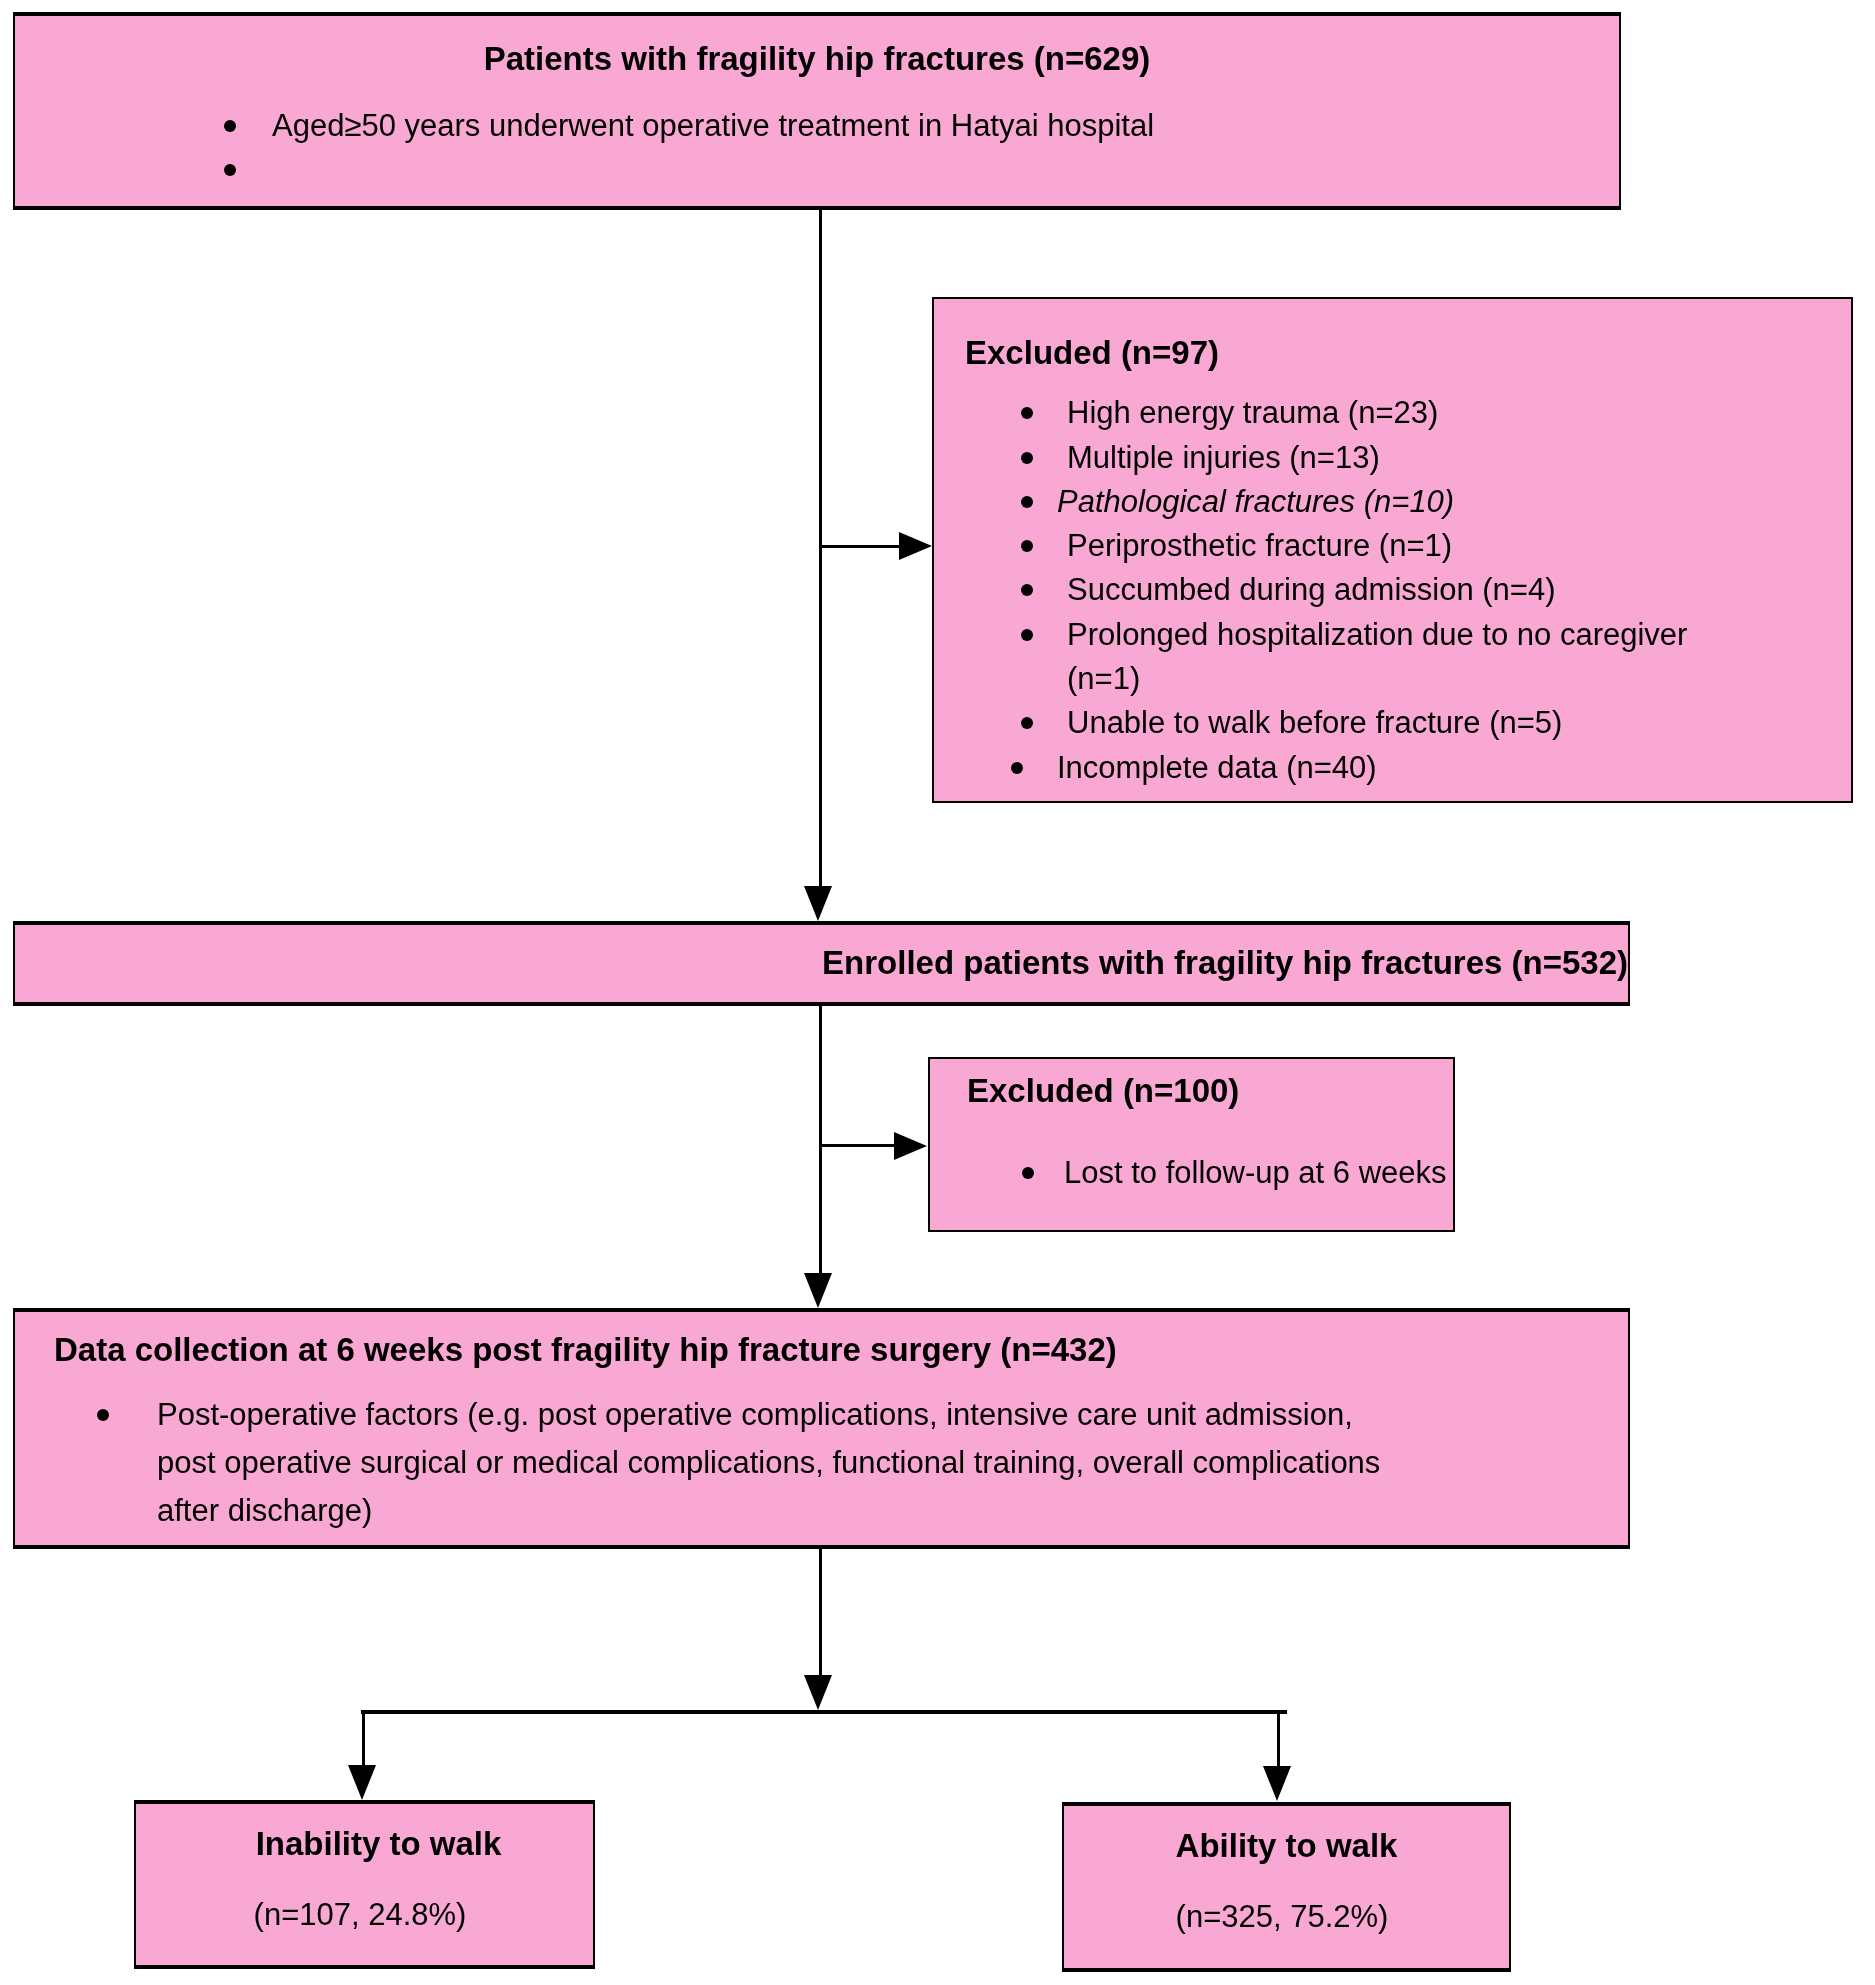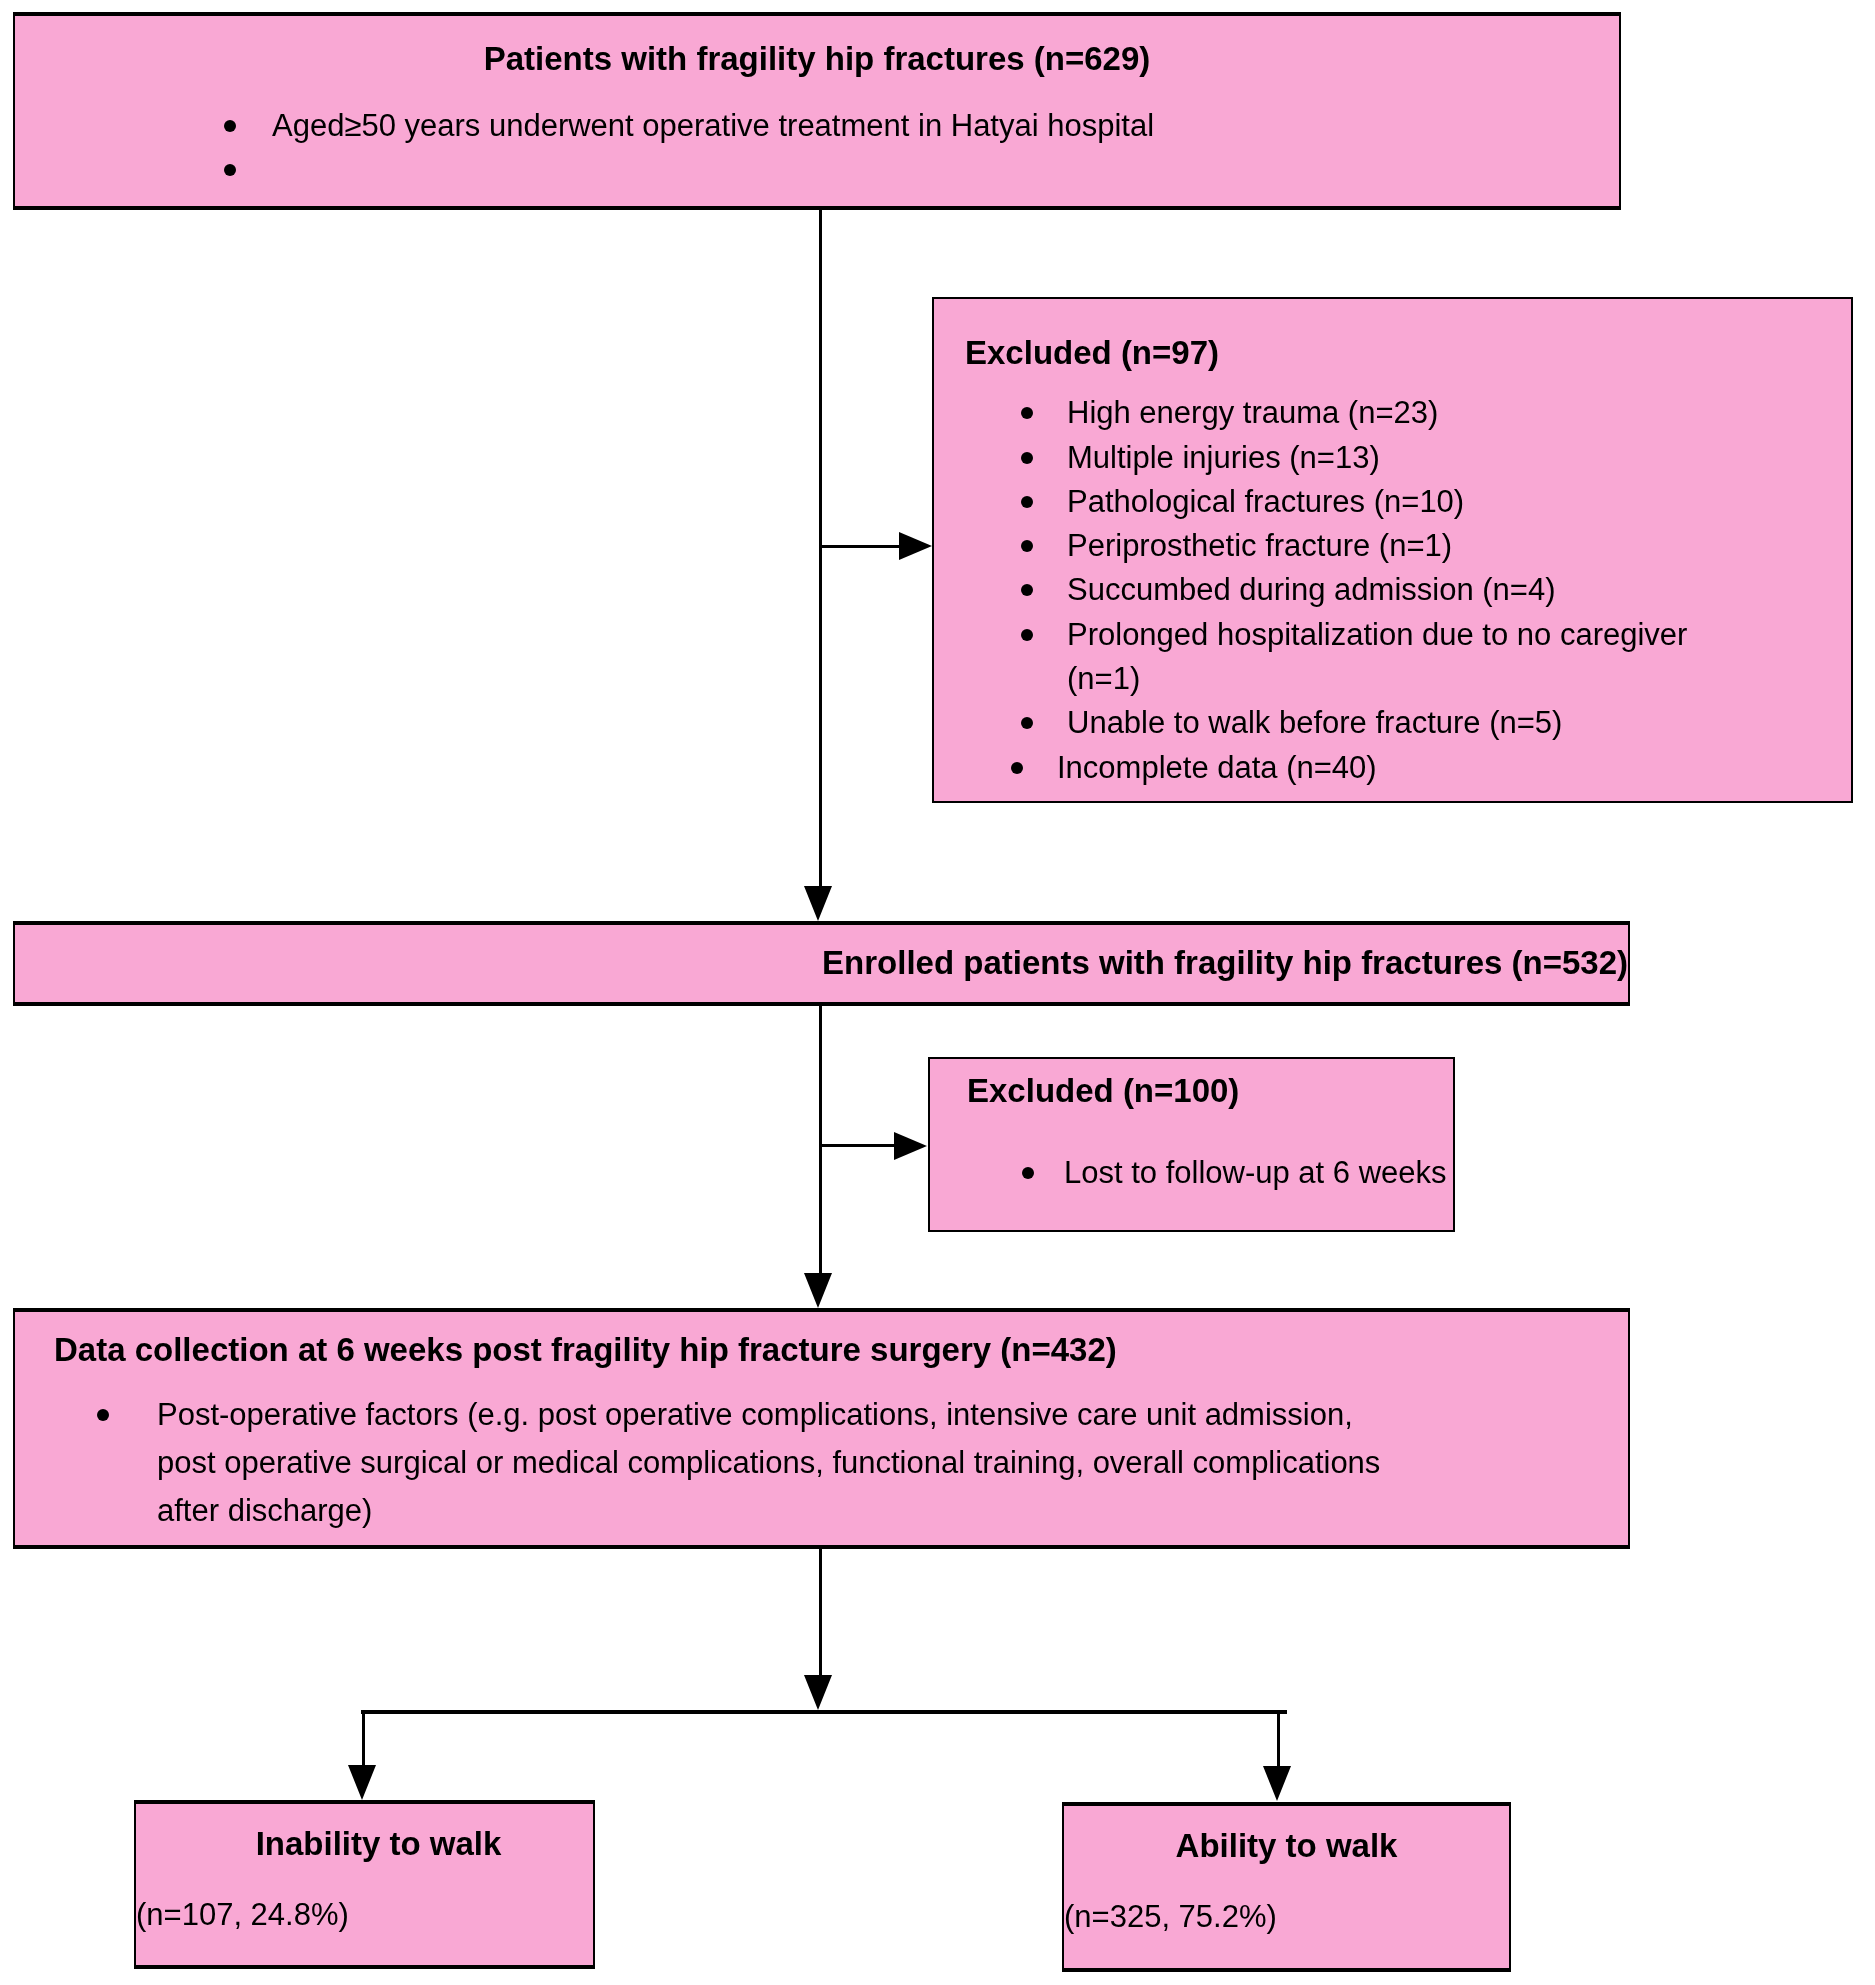--- a/index.html
+++ b/index.html
@@ -20,21 +20,21 @@
   .box.hwide{border-top-width:4.6px;border-bottom-width:4.6px;}
   .title{
     position:absolute;
     font-weight:bold;
     font-size:33px;
     line-height:41px;
     white-space:nowrap;
   }
   .title.center{left:0;right:0;text-align:center;}
   .count-line{
-    position:absolute;left:0;right:9px;
+    position:absolute;left:0;right:9px;text-align:center;
     font-size:31px;line-height:44px;
   }
   .brow{
     position:absolute;
     font-size:31px;
     line-height:44px;
   }
   .brow.wide-lh{line-height:48px;}
   .dot{
     position:absolute;left:0;top:15.7px;
@@ -88,21 +88,21 @@
     <div class="brow" style="left:87px;top:92px;">
       <span class="dot"></span>
       <span class="btext" style="margin-left:46px;width:738px;">High energy trauma (n=23)</span>
     </div>
     <div class="brow" style="left:87px;top:137px;">
       <span class="dot"></span>
       <span class="btext" style="margin-left:46px;width:738px;">Multiple injuries (n=13)</span>
     </div>
     <div class="brow" style="left:87px;top:181px;">
       <span class="dot"></span>
-      <span class="btext" style="margin-left:46px;width:738px;">Pathological fractures (n=10)</span>
+      <span class="btext" style="margin-left:36px;width:738px;font-style:italic;">Pathological fractures (n=10)</span>
     </div>
     <div class="brow" style="left:87px;top:225px;">
       <span class="dot"></span>
       <span class="btext" style="margin-left:46px;width:738px;">Periprosthetic fracture (n=1)</span>
     </div>
     <div class="brow" style="left:87px;top:269px;">
       <span class="dot"></span>
       <span class="btext" style="margin-left:46px;width:738px;">Succumbed during admission (n=4)</span>
     </div>
     <div class="brow" style="left:87px;top:314px;">

